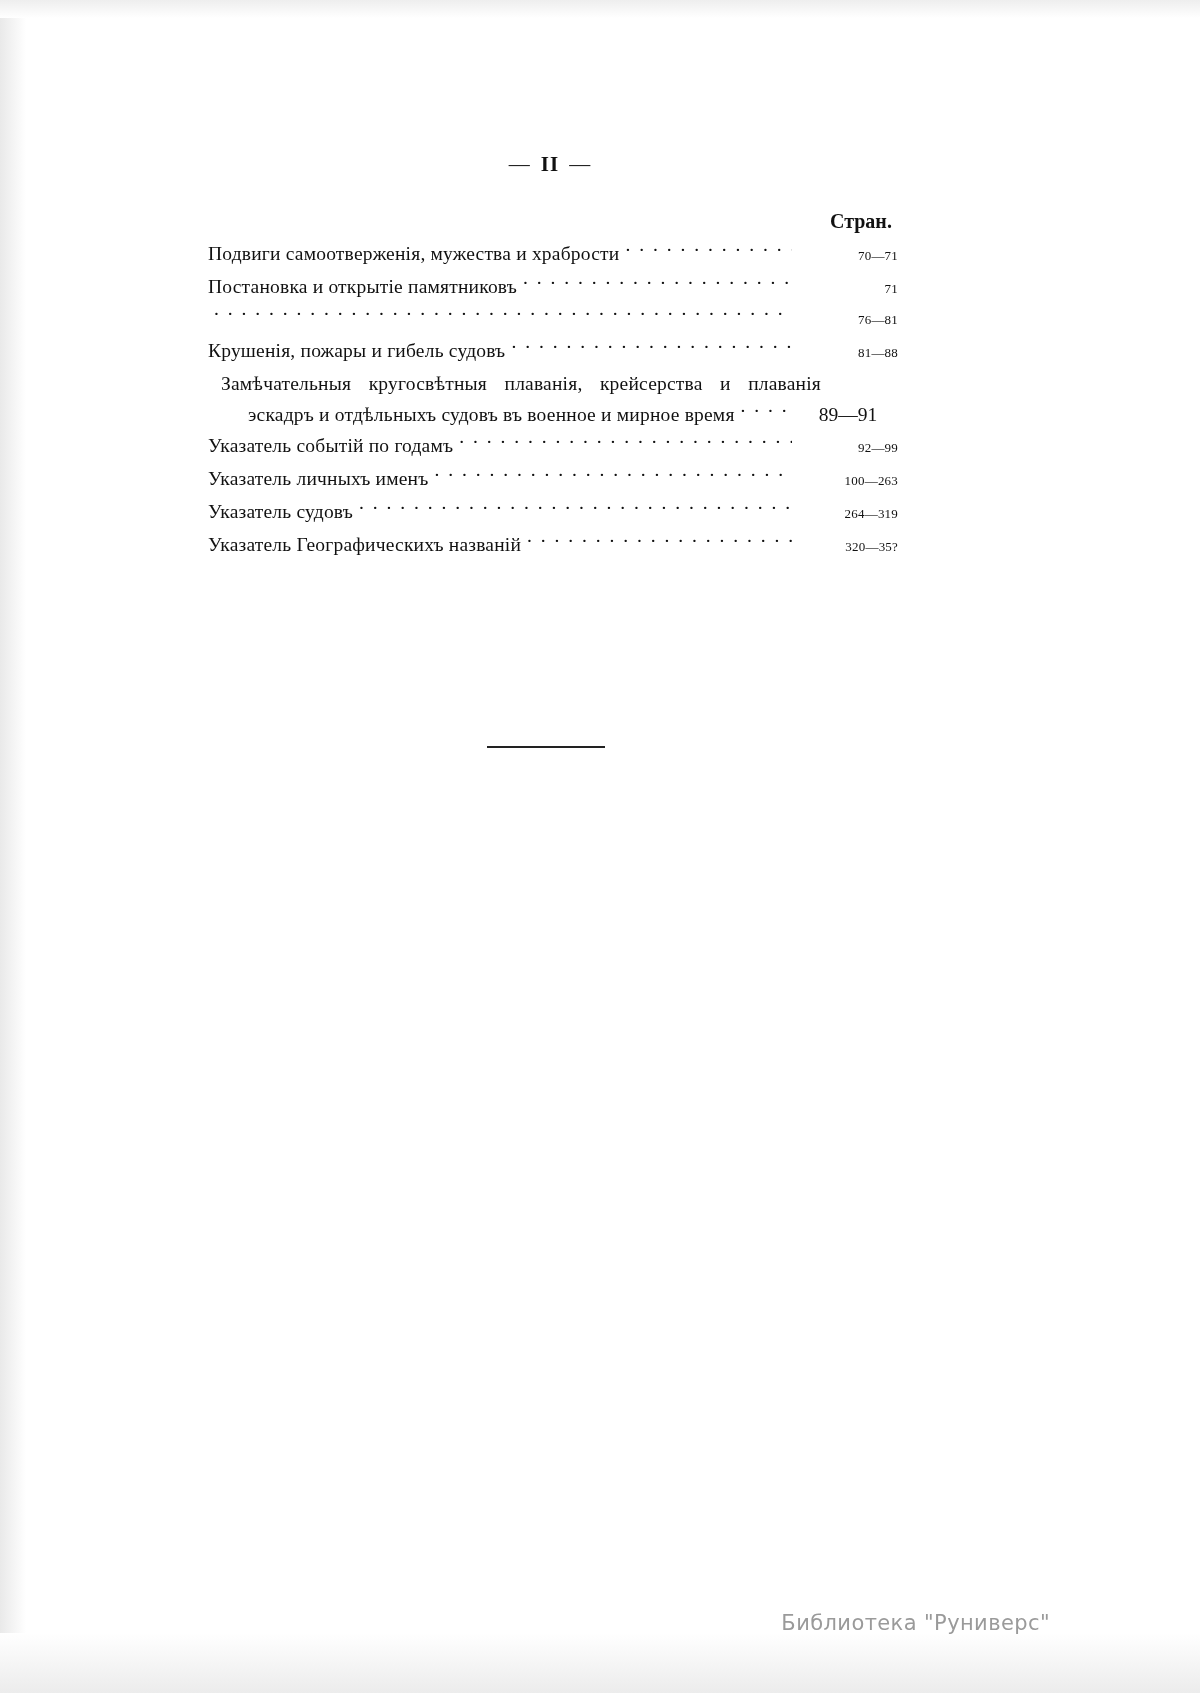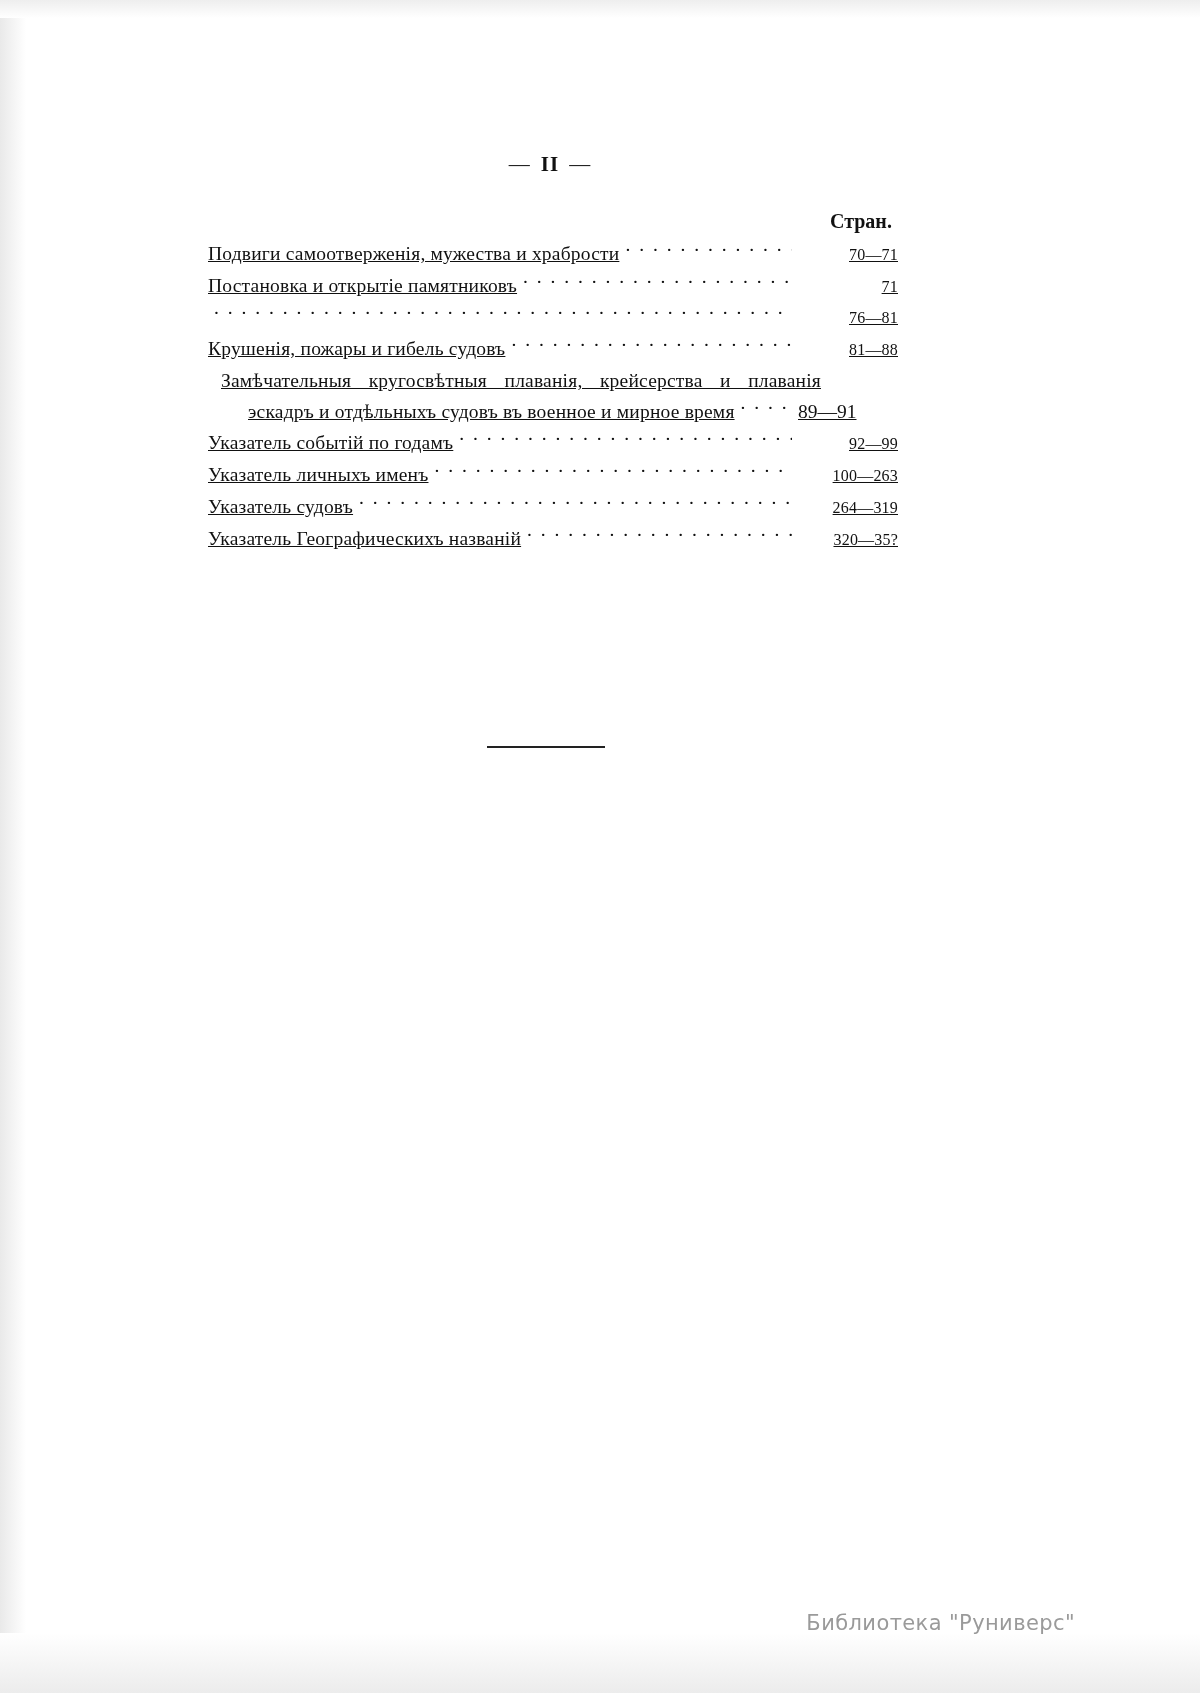--- a/index.html
+++ b/index.html
@@ -37,21 +37,20 @@
     width: 1200px; height: 60px;
     background: linear-gradient(to top, #ececec, #ffffff);
     pointer-events: none;
   }
 
   .content {
     position: absolute;
     top: 0; left: 0;
     width: 1114px;
     height: 1693px;
-    padding-left: 25px;
   }
 
   .folio {
     position: absolute;
     top: 152px;
     left: 0;
     width: 1100px;
     text-align: center;
     font-size: 21px;
     letter-spacing: 1px;
@@ -76,21 +75,20 @@
     left: 208px;
     width: 690px;
   }
 
   .toc-row {
     display: flex;
     align-items: baseline;
     font-size: 19.5px;
     line-height: 31px;
     white-space: nowrap;
-    text-decoration: underline;
   }
   .toc-row .title {
     flex: 0 0 auto;
     letter-spacing: 0.2px;
   }
   .toc-row .leader {
     flex: 1 1 auto;
     margin: 0 6px;
     overflow: hidden;
     height: 1em;
@@ -104,21 +102,21 @@
     bottom: 0;
     letter-spacing: 2px;
     font-size: 19.5px;
     color: #111;
     white-space: nowrap;
   }
   .toc-row .pages {
     flex: 0 0 auto;
     width: 100px;
     text-align: right;
-    font-size: 16px;
+    font-size: 13px;
     letter-spacing: 0.2px;
   }
   
   .toc-row.wrap {
     display: block;
     white-space: normal;
   }
   .toc-row.wrap .line1 {
     display: block;
     text-align: justify;
@@ -149,21 +147,21 @@
     content: ". . . . . . . . . . . . . . . . . . . . . . . .";
     position: absolute;
     left: 0;
     bottom: 0;
     letter-spacing: 2px;
     white-space: nowrap;
   }
   .toc-row.wrap .line2 .pages2 {
     flex: 0 0 auto;
     width: 100px;
-    text-align: left;
+    text-align: center;
   }
 
   .rule {
     position: absolute;
     top: 746px;
     left: 487px;
     width: 118px;
     height: 0;
     border-top: 2px solid #222;
   }

